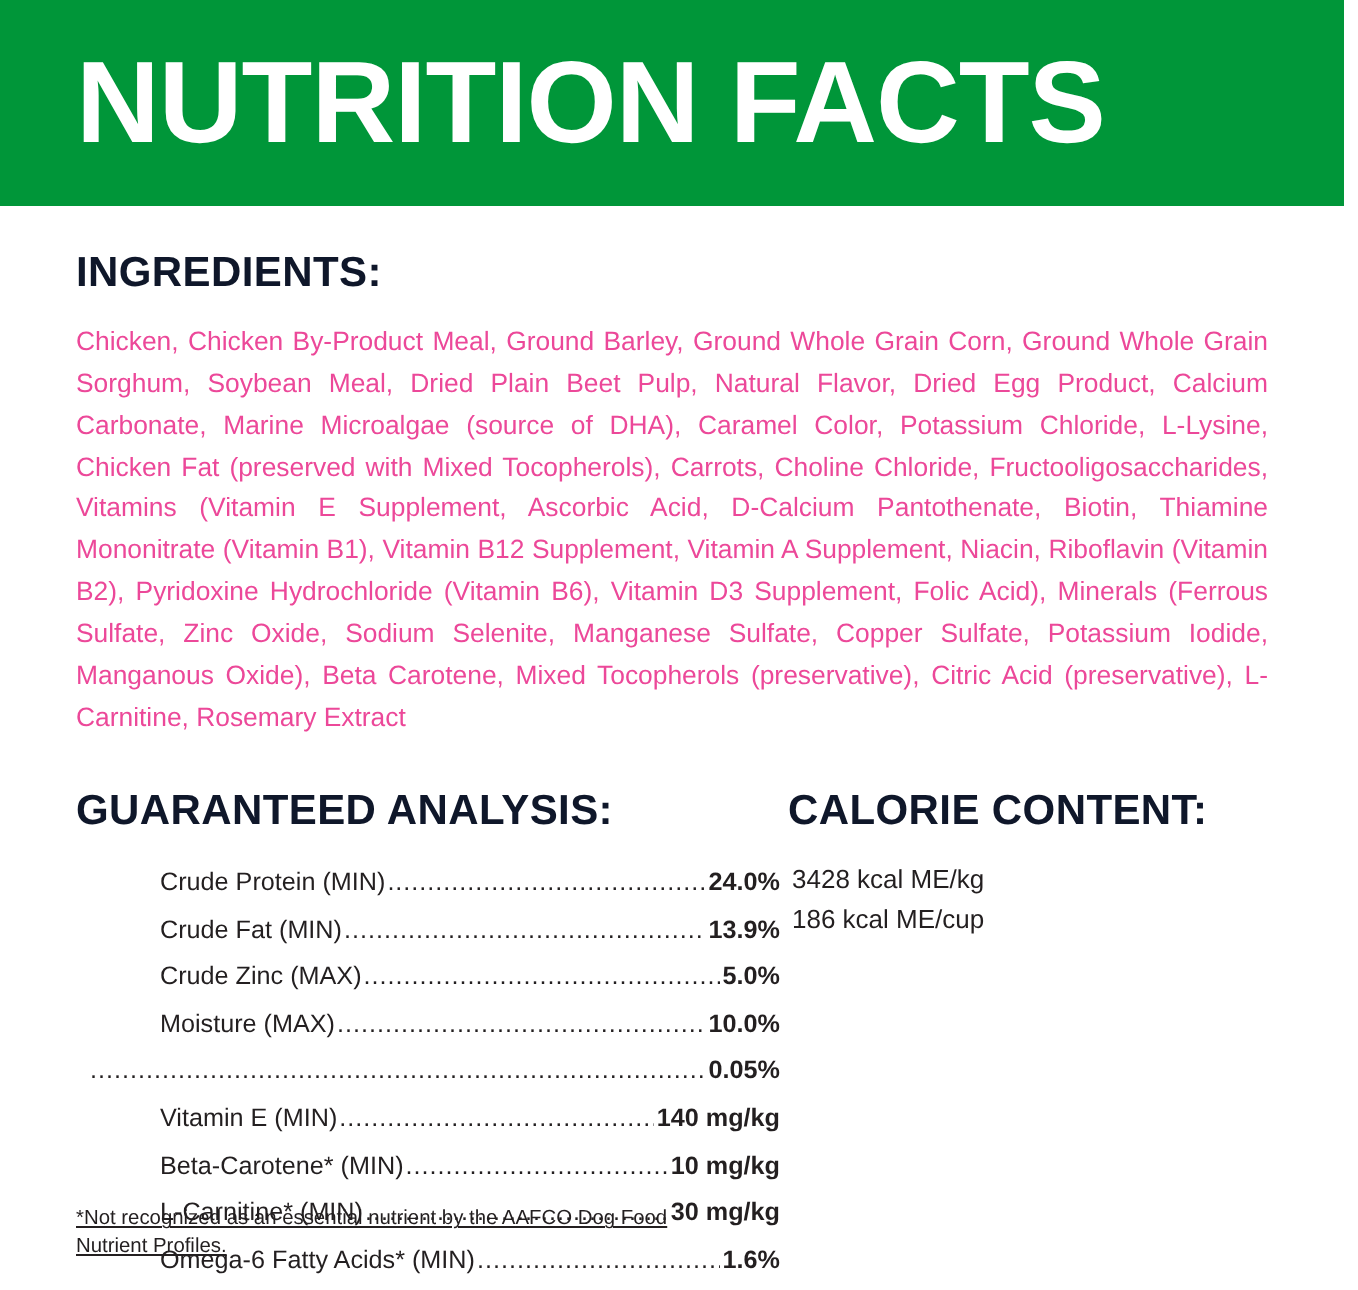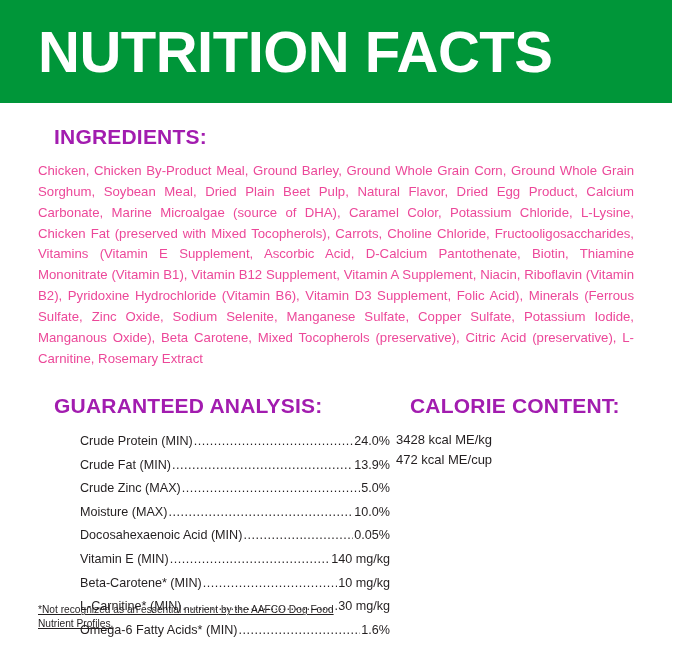--- a/index.html
+++ b/index.html
@@ -33,26 +33,25 @@
     font-size: 58px;
     font-weight: bold;
     letter-spacing: -0.5px;
     line-height: 1;
   }
   .body-wrap {
     padding: 22px 38px 0 38px;
     box-sizing: border-box;
   }
   .section-title {
-    color: #a21caf;
+    color: #0f172a;
     font-size: 21px;
     font-weight: bold;
     letter-spacing: 0.2px;
     margin-bottom: 12px;
-    margin-left: 16px;
   }
   .ingredients-text {
     font-size: 13.2px;
     line-height: 1.58;
     text-align: justify;
     color: #ec4899;
   }
   .two-col {
     display: flex;
     margin-top: 24px;
@@ -84,20 +83,21 @@
   }
   .ga-dots {
     flex: 1 1 auto;
     overflow: hidden;
     white-space: nowrap;
     letter-spacing: 0.5px;
     margin: 0 1px;
   }
   .ga-val {
     flex: none;
+    font-weight: bold;
   }
   .cal-line {
     font-size: 13px;
     line-height: 1.55;
     padding-left: 2px;
   }
   .footnote {
     position: absolute;
     left: 38px;
     bottom: 14px;
@@ -143,21 +143,20 @@
               <span class="ga-name">Crude Zinc (MAX)</span>
               <span class="ga-dots">................................................................................</span>
               <span class="ga-val">5.0%</span>
             </li>
             <li class="ga-row">
               <span class="ga-name">Moisture (MAX)</span>
               <span class="ga-dots">................................................................................</span>
               <span class="ga-val">10.0%</span>
             </li>
             <li class="ga-row">
-              <span class="ga-name">Docosahexaenoic Acid (MIN)</span>
               <span class="ga-dots">................................................................................</span>
               <span class="ga-val">0.05%</span>
             </li>
             <li class="ga-row">
               <span class="ga-name">Vitamin E (MIN)</span>
               <span class="ga-dots">................................................................................</span>
               <span class="ga-val">140 mg/kg</span>
             </li>
             <li class="ga-row">
               <span class="ga-name">Beta-Carotene* (MIN)</span>
@@ -174,21 +173,21 @@
               <span class="ga-dots">................................................................................</span>
               <span class="ga-val">1.6%</span>
             </li>
           </ul>
       </div>
 
       <div class="col-right">
         <div class="section-title">CALORIE CONTENT:</div>
         <div id="cal-list">
             <div class="cal-line">3428 kcal ME/kg</div>
-            <div class="cal-line">472 kcal ME/cup</div>
+            <div class="cal-line">186 kcal ME/cup</div>
           </div>
       </div>
 
     </div>
   </div>
 
   <div class="footnote">*Not recognized as an essential nutrient by the AAFCO Dog Food Nutrient Profiles.</div>
 
 </div>
 

